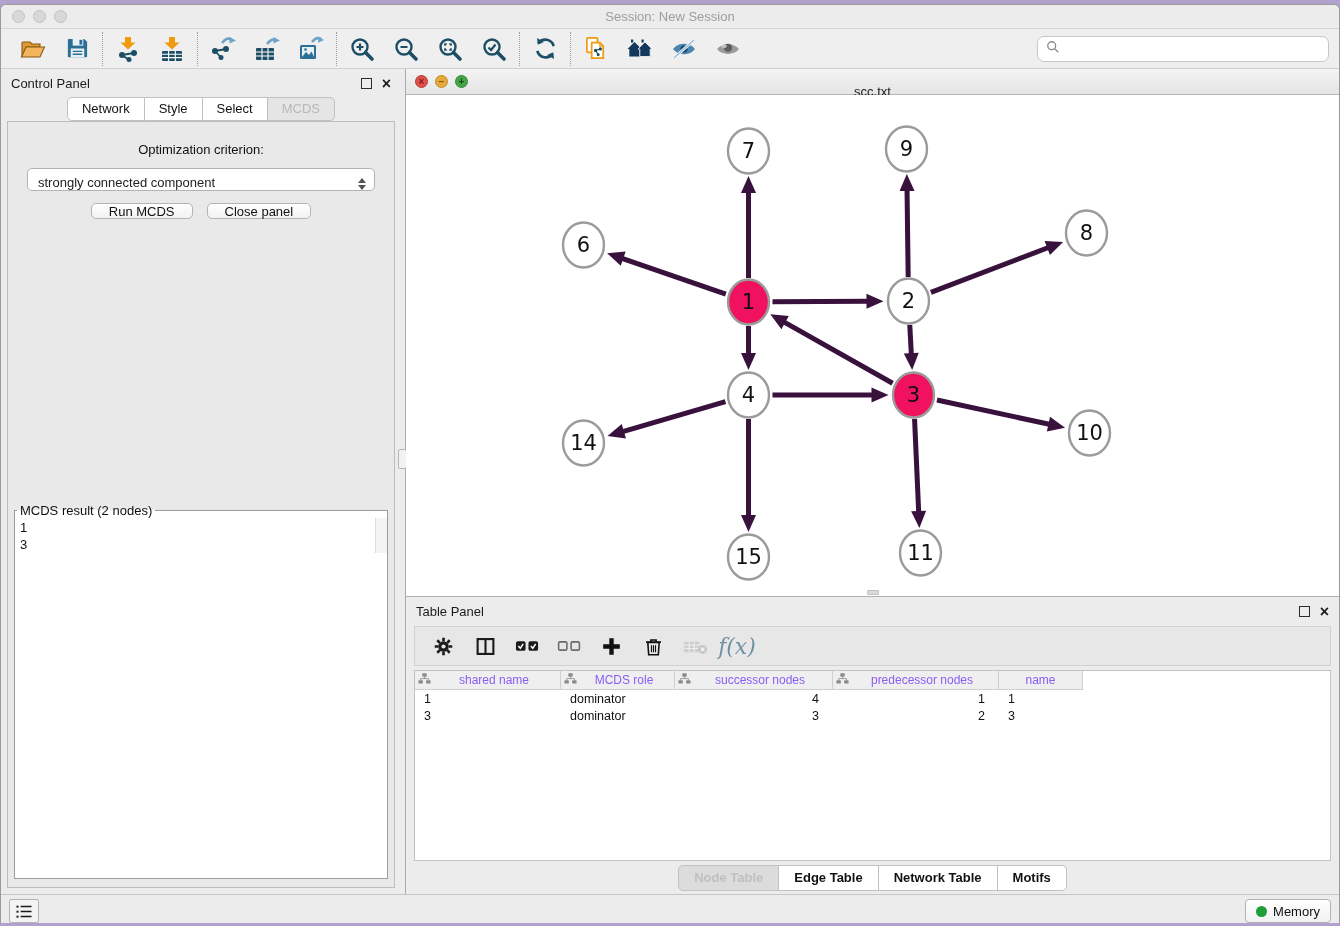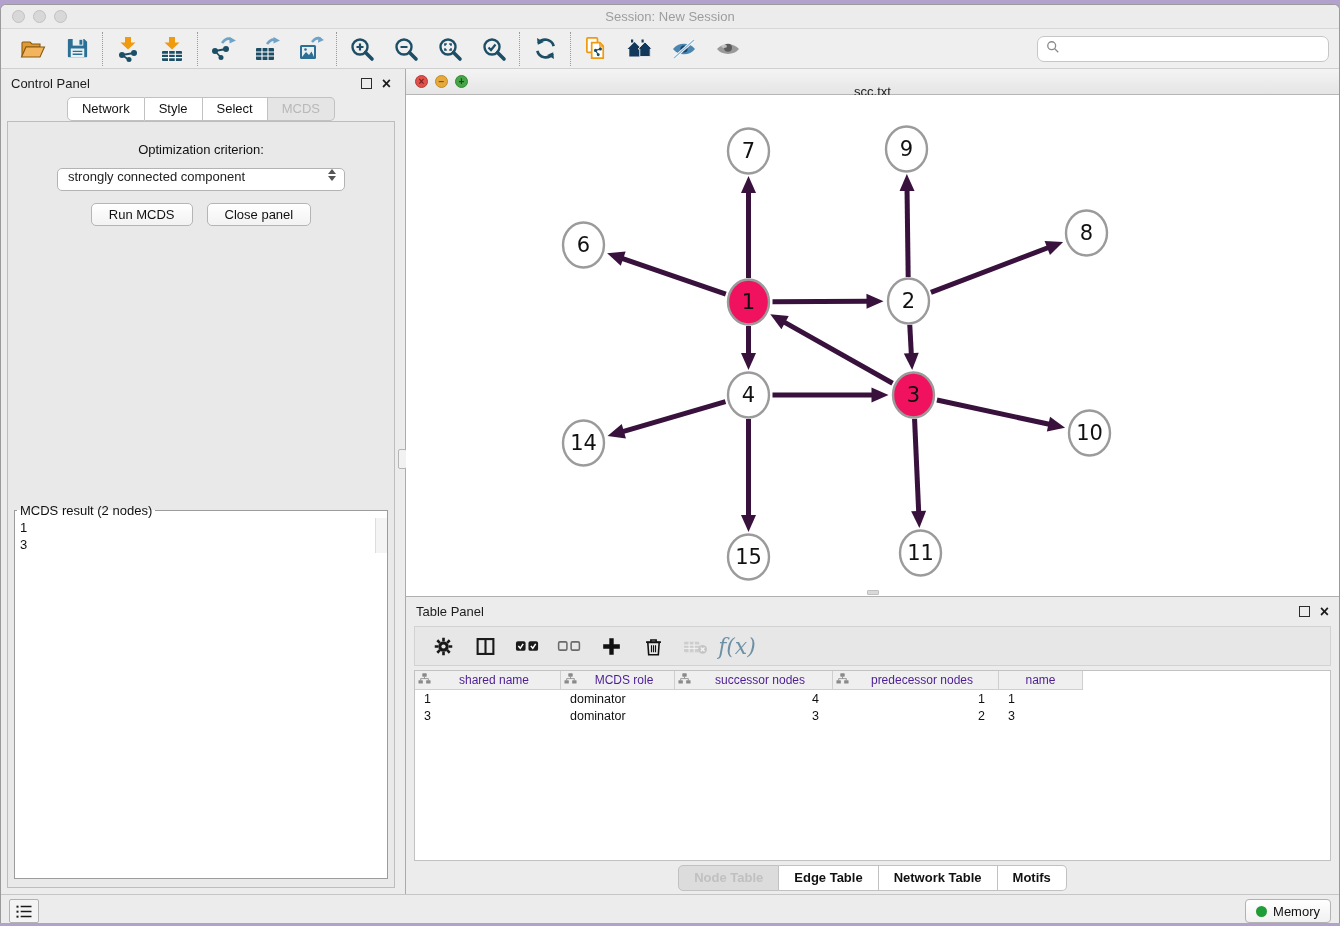--- a/index.html
+++ b/index.html
@@ -44,28 +44,28 @@
   .cp-tabs { height:24px; flex:0 0 24px; display:flex; justify-content:center; align-items:flex-end; }
   .seg-tab { padding:3px 14px 4px; background:#fff; border:1px solid #c1c1c1; border-left:none;
     font-size:13px; color:#111; }
   .seg-tab:first-child { border-left:1px solid #c1c1c1; border-radius:5px 0 0 5px; }
   .seg-tab:last-child  { border-radius:0 5px 5px 0; }
   .seg-tab.active { background:#e5e5e5; color:#b8b8b8; }
 
   .cp-content { flex:1; margin:0 6px 6px; border:1px solid #bdbdbd; background:#e9e9e9;
     display:flex; flex-direction:column; align-items:center; padding-top:20px; min-height:0; }
   .opt-label { font-size:13px; color:#111; margin-bottom:11px; }
-  .dropdown { width:288px; height:23px; background:#fff; border:1px solid #b3b3b3; border-radius:5px;
-    display:flex; align-items:flex-start; padding:0 8px 0 10px; font-size:13px; }
+  .dropdown { width:348px; height:23px; background:#fff; border:1px solid #b3b3b3; border-radius:5px;
+    display:flex; align-items:flex-end; padding:0 8px 0 10px; font-size:13px; }
   .dropdown .dd-value { flex:1; }
   .stepper { display:flex; flex-direction:column; gap:2px; align-items:center; }
   .tri-up   { width:0; height:0; border-left:4px solid transparent; border-right:4px solid transparent; border-bottom:5px solid #555; }
   .tri-down { width:0; height:0; border-left:4px solid transparent; border-right:4px solid transparent; border-top:5px solid #555; }
   .cp-btn-row { display:flex; gap:14px; margin-top:12px; }
-  .mac-btn { height:23px; padding:0 17px; background:linear-gradient(#ffffff,#f2f2f2); border:1px solid #b5b5b5;
+  .mac-btn { height:16px; padding:0 17px; background:linear-gradient(#ffffff,#f2f2f2); border:1px solid #b5b5b5;
     border-radius:5px; font-size:13px; font-family:"Liberation Sans",sans-serif; color:#111; }
 
   .result-box { margin-top:auto; margin-bottom:8px; width:374px; height:376px; background:#fff;
     border:1px solid #9c9c9c; position:relative; }
   .result-box legend { font-size:13px; color:#111; padding:0 3px; margin-left:2px; background:transparent; }
   .result-text { font-size:13px; line-height:17px; padding:1px 0 0 5px; white-space:pre; color:#111;
     font-family:"Liberation Sans",sans-serif; }
   .result-scroll { position:absolute; top:0; right:0; bottom:0; width:12px; background:#f4f4f4; border-left:1px solid #ddd; }
 
   
@@ -95,21 +95,21 @@
   .tpanel { flex:1; display:flex; flex-direction:column; background:#ececec; min-height:0; }
   .tp-toolbar { height:40px; flex:0 0 40px; margin:1px 8px 0; background:#e7e7e7; border:1px solid #d2d2d2;
     display:flex; align-items:center; padding:0 12px; gap:10px; }
   .tp-btn { width:32px; height:30px; display:flex; align-items:center; justify-content:center; background:transparent; border:none; }
   .tp-btn.disabled { opacity:.55; }
   .fx { font-family:"DejaVu Serif", serif; font-style:italic; font-size:22px; color:#0c4a6e; }
 
   .tp-table { flex:1; margin:4px 8px 0; background:#fff; border:1px solid #c2c2c2; overflow:hidden; min-height:0; }
   .thead { display:flex; height:19px; }
   .th { background:#efefef; border-right:1px solid #cfcfcf; border-bottom:1px solid #cfcfcf;
-    display:flex; align-items:center; font-size:12px; color:#4c1d95; padding:0 3px; }
+    display:flex; align-items:center; font-size:12px; color:#8b5cf6; padding:0 3px; }
   .th .th-label { flex:1; text-align:center; }
   .trow { display:flex; height:16px; align-items:center; font-size:12.5px; color:#111; margin-top:1px; }
   .td { overflow:hidden; white-space:nowrap; }
   .td.left { padding-left:9px; text-align:left; }
   .td.right { padding-right:14px; text-align:right; }
 
   .tp-tabs { height:33px; flex:0 0 33px; display:flex; align-items:center; justify-content:center; background:#ececec; }
   .tp-tabs .seg-tab { font-weight:bold; padding:4px 15px 5px; }
   .tp-tabs .seg-tab.active { background:#dcdcdc; color:#c0c0c0; }
 

